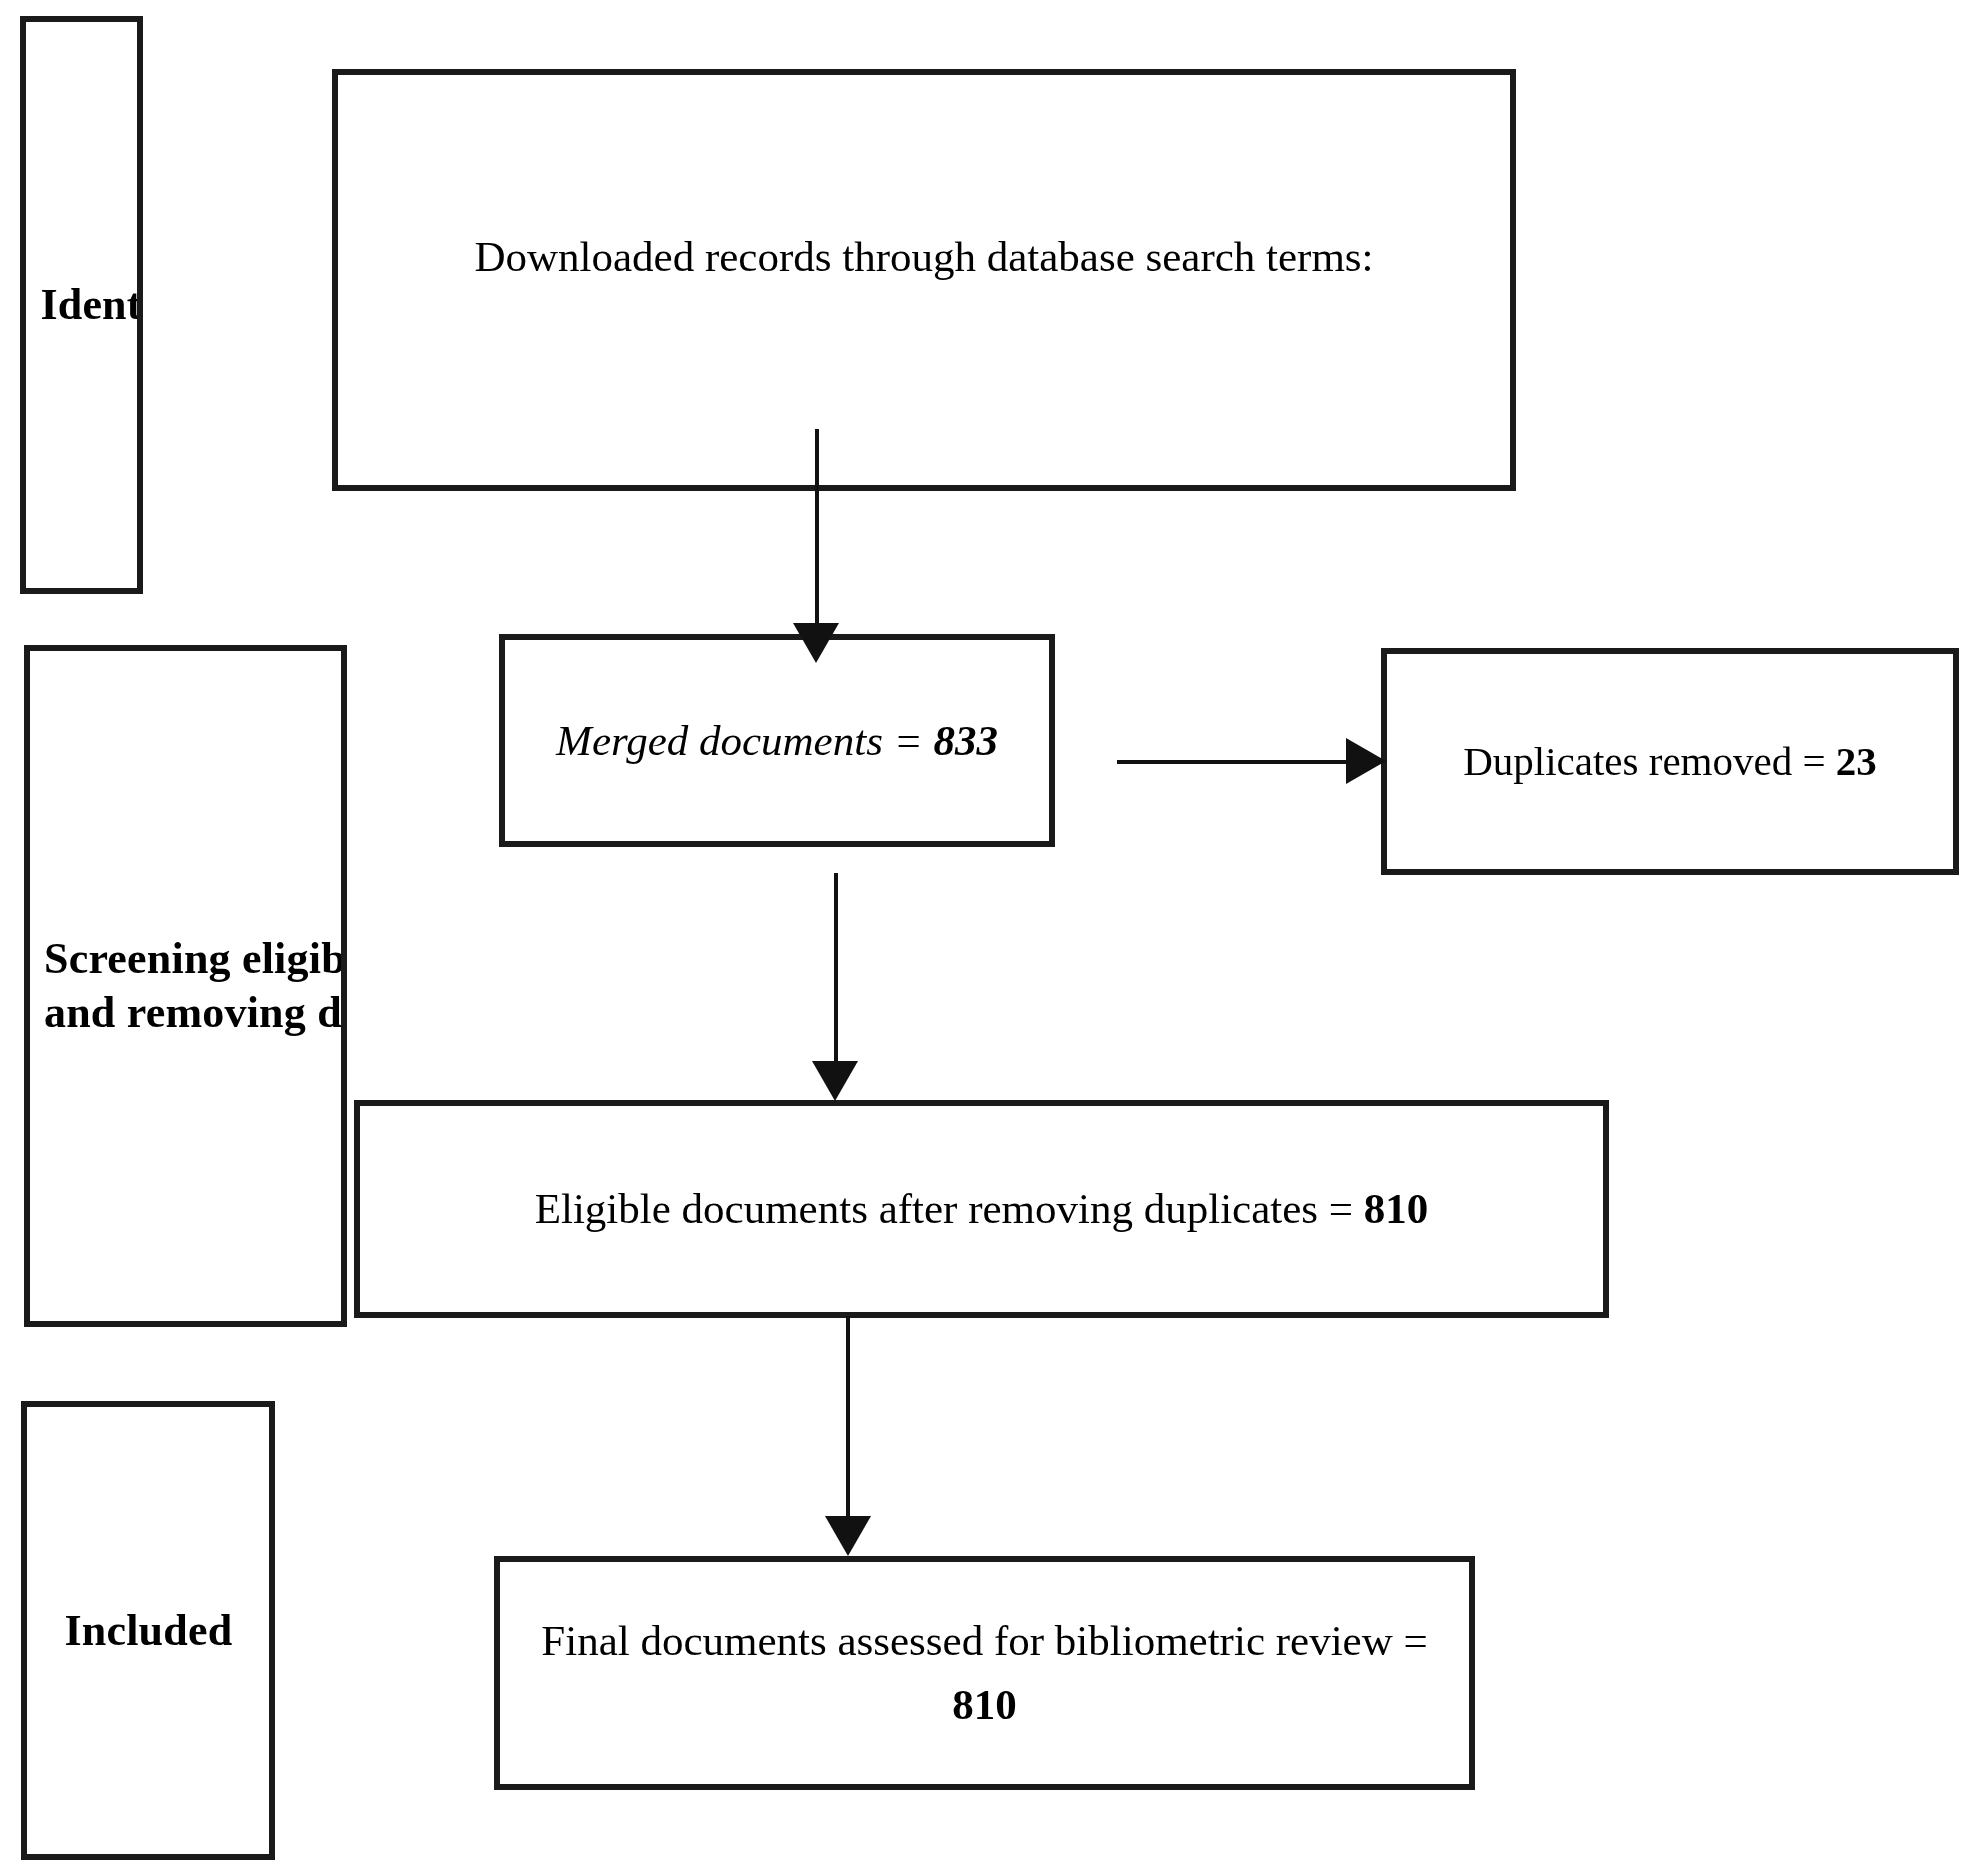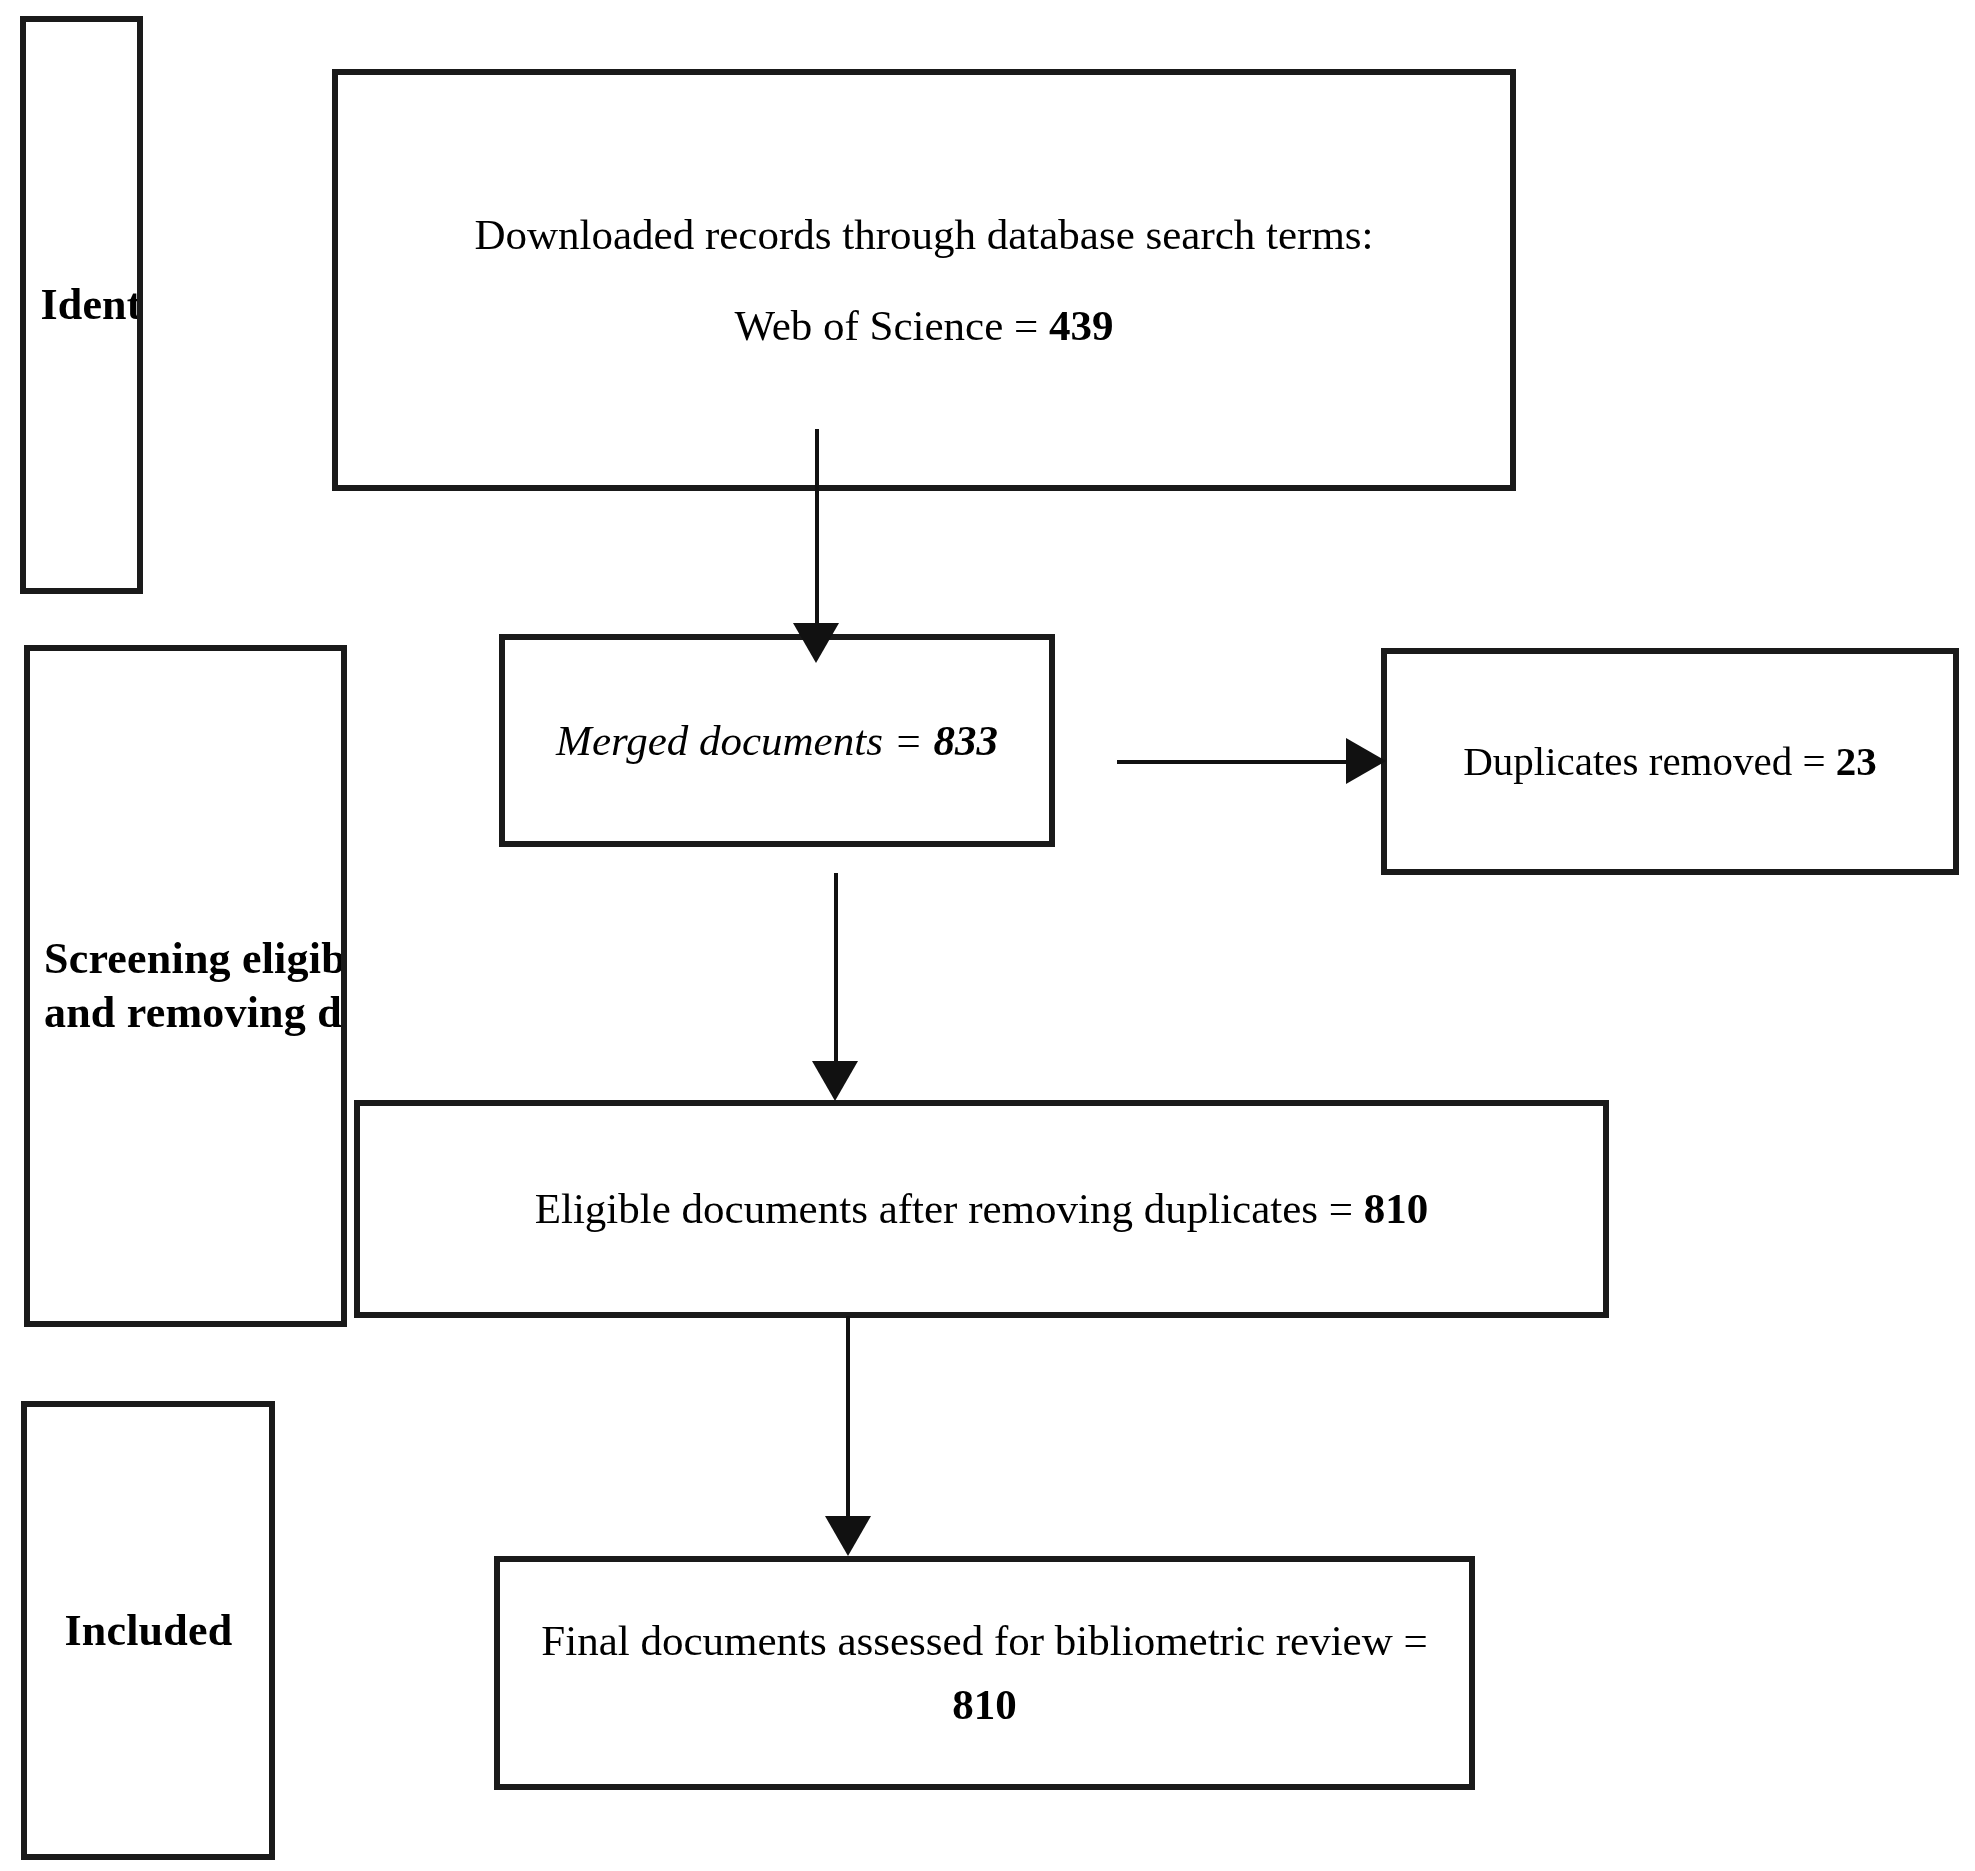--- a/index.html
+++ b/index.html
@@ -136,21 +136,20 @@
 
   <div class="box stage-box" id="stage-included">
     <div class="box-inner">
       <span class="vlabel">Included</span>
     </div>
   </div>
 
   <div class="box" id="box-downloaded">
     <div class="box-inner">
       <span class="line l1">Downloaded records through database search terms:</span>
-      <span class="line l3"><span>Web of Science = </span><b class="num">439</b></span>
     </div>
   </div>
 
   <div class="box" id="box-merged">
     <div class="box-inner">
       <span class="line"><span>Merged documents = </span><b class="num">833</b></span>
     </div>
   </div>
 
   <div class="box" id="box-duplicates">

